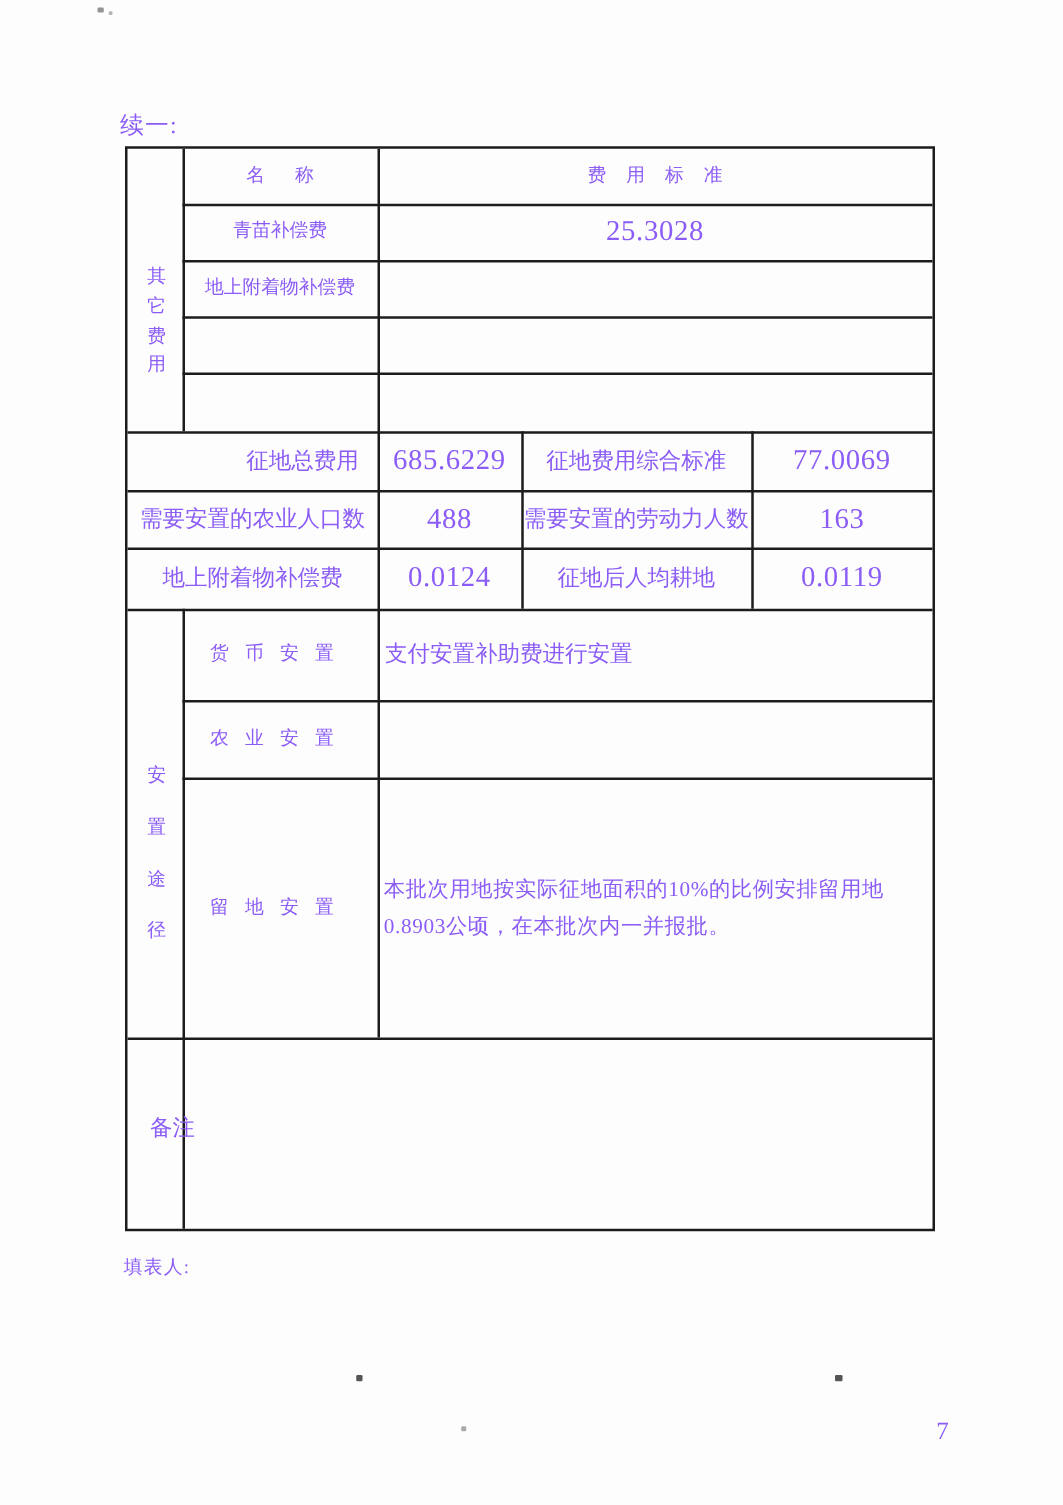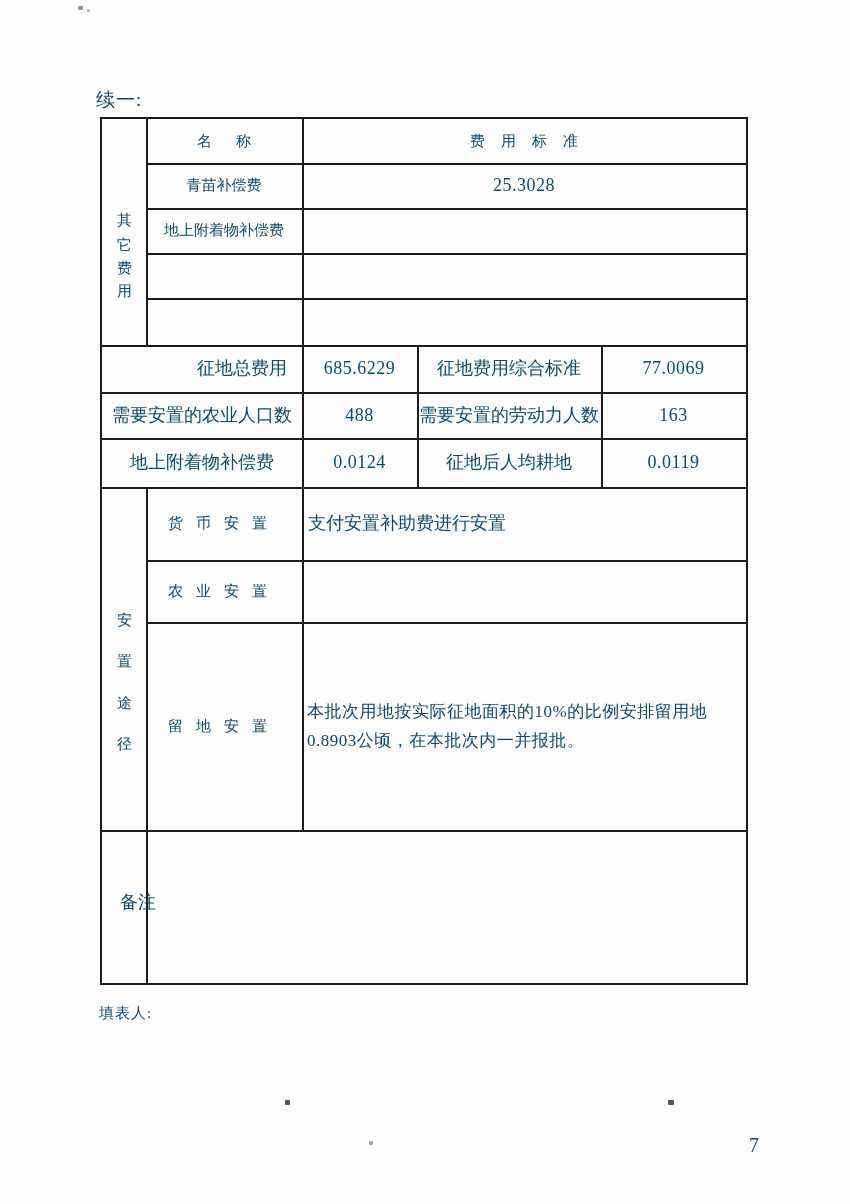--- a/index.html
+++ b/index.html
@@ -3,21 +3,21 @@
 <meta charset="utf-8">
 <style>
   * { margin: 0; padding: 0; box-sizing: border-box; }
   html, body { background: #e8e8e8; }
   #page {
     position: relative;
     width: 850px;
     height: 1204px;
     background: #fdfdfd;
     font-family: "Liberation Serif", "DejaVu Serif", serif;
-    color: #0c4a6e;
+    color: #8b5cf6;
     overflow: hidden;
   }
   .abs { position: absolute; }
   #continuation-label {
     left: 96px; top: 87px;
     font-size: 19px; letter-spacing: 1px;
   }
   
   #form-table {
     position: absolute;
@@ -32,21 +32,21 @@
   .cell {
     position: absolute;
     display: flex;
     align-items: center;
     justify-content: center;
     font-size: 15px;
     line-height: 1.25;
     white-space: nowrap;
   }
   .cell.left { justify-content: flex-start; text-align: left; }
-  .num { font-size: 18px; letter-spacing: 0.5px; }
+  .num { font-size: 23px; letter-spacing: 0.5px; }
   .s2label { font-size: 18px; }
   .vertical {
     writing-mode: vertical-rl;
     text-orientation: upright;
   }
   .v-otherfees { letter-spacing: 24px; padding-top: 32px; }
   .v-resettle  { letter-spacing: 42px; padding-top: 48px; }
   .ls-name { letter-spacing: 24px; padding-left: 24px; }
   .ls-std  { letter-spacing: 16px; padding-left: 16px; }
   .ls-way  { letter-spacing: 13px; }

